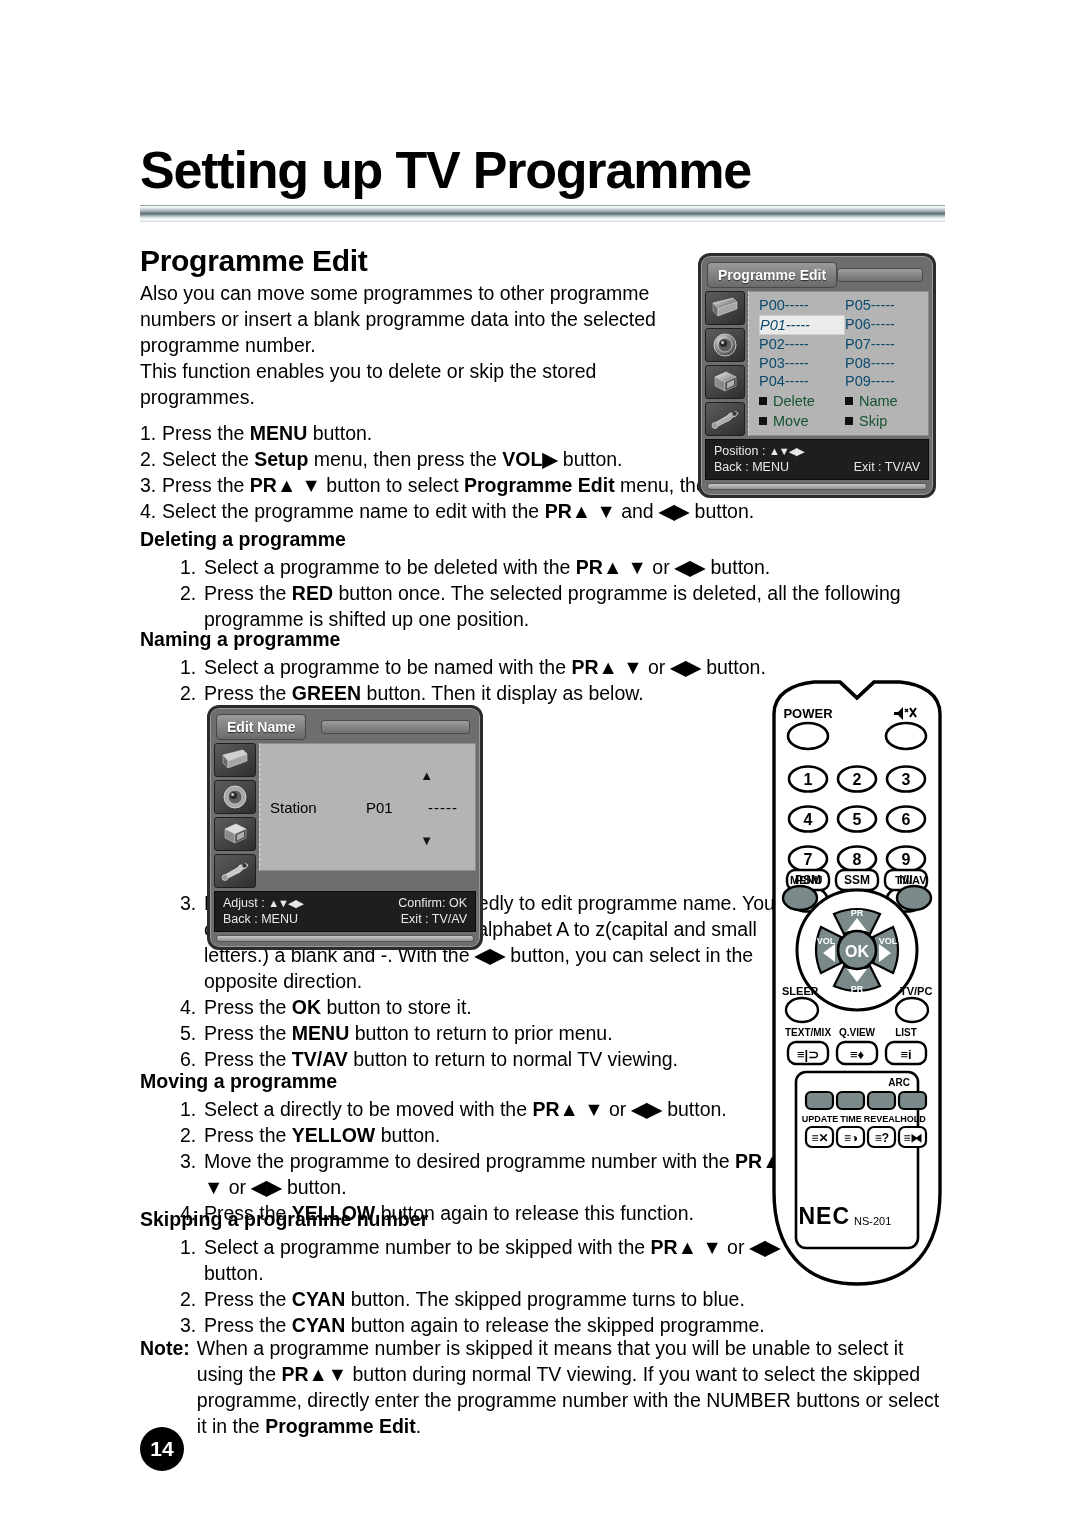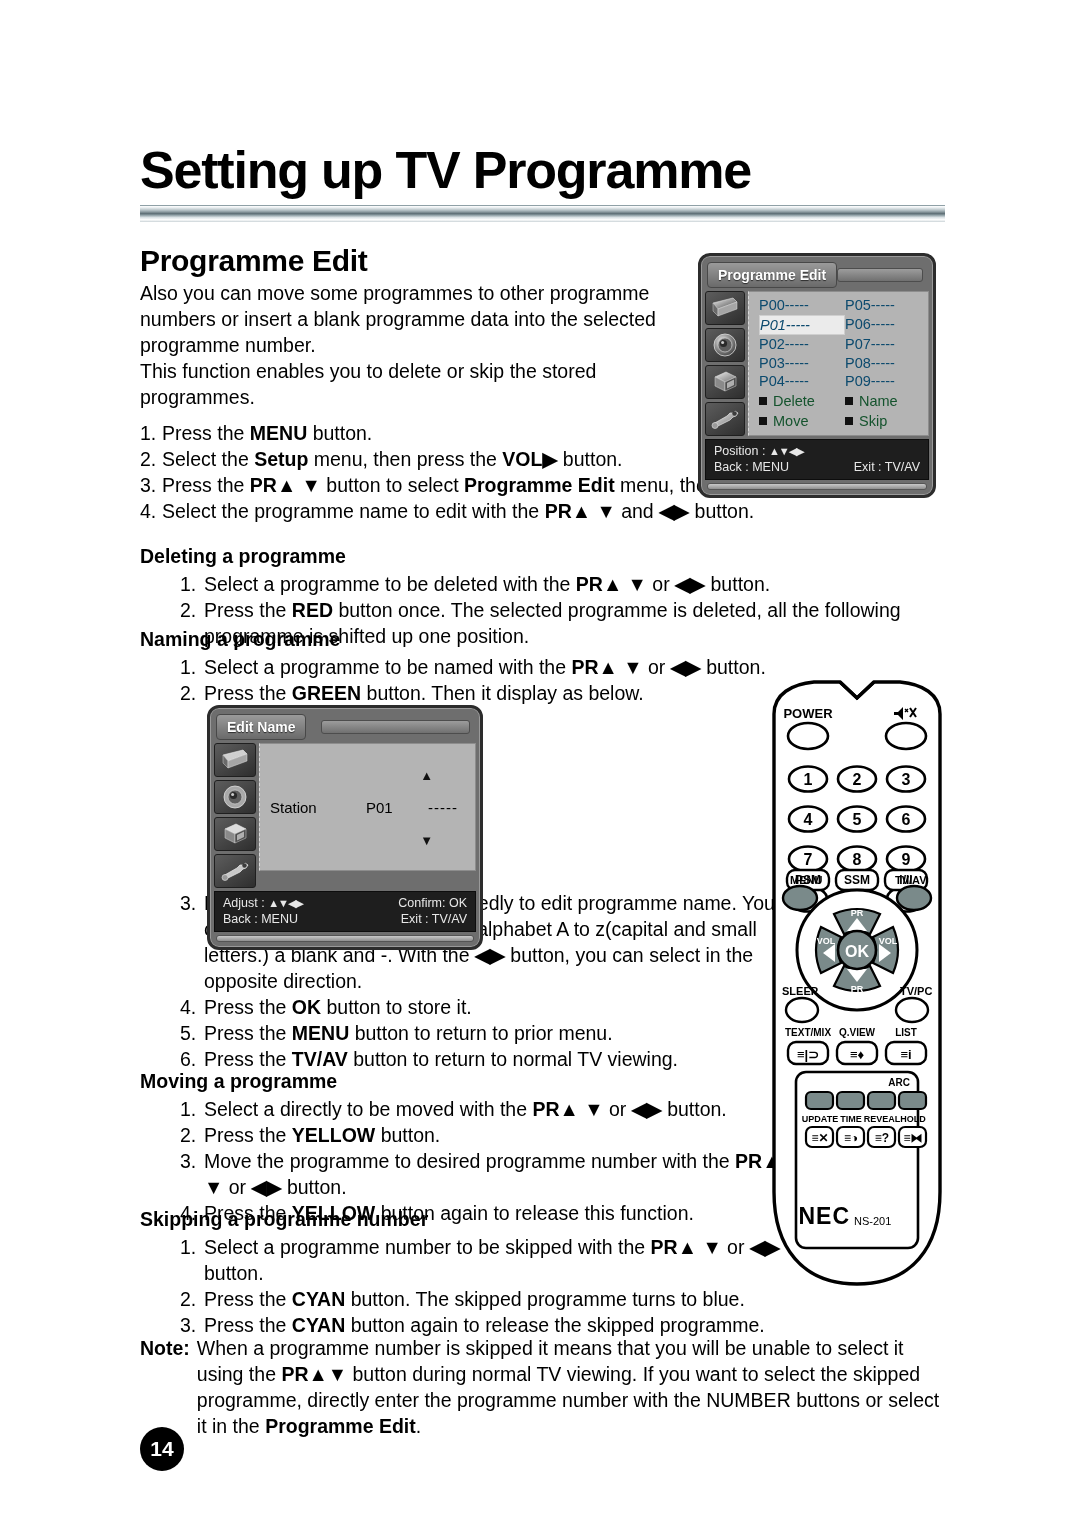--- a/index.html
+++ b/index.html
@@ -162,21 +162,21 @@
         <span class="num">3.</span>
         <span class="txt"><span>Press the </span><span class="b">PR</span><span class="b">▲ ▼</span><span> button to select </span><span class="b">Programme Edit</span><span> menu, then press the </span><span class="b">VOL</span><span class="b">▶</span><span> button.</span></span>
       </li>
       <li>
         <span class="num">4.</span>
         <span class="txt"><span>Select the programme name to edit with the </span><span class="b">PR</span><span class="b">▲ ▼</span><span> and </span><span class="b">◀▶</span><span> button.</span></span>
       </li>
     </ul>
 
   <div style="position:absolute;left:140px;top:528px;width:800px;">
-    <h3 class="h3" style="margin-top:17px">Deleting a programme</h3>
+    <h3 class="h3" style="margin-top:0">Deleting a programme</h3>
     <ul class="numlist sub" id="deleting-steps">
         <li>
           <span class="num">1.</span>
           <span class="txt"><span>Select a programme to be deleted with the </span><span class="b">PR</span><span class="b">▲ ▼</span><span> or </span><span class="b">◀▶</span><span> button.</span></span>
         </li>
         <li>
           <span class="num">2.</span>
           <span class="txt"><span>Press the </span><span class="b">RED</span><span> button once. The selected programme is deleted, all the following programme is shifted up one position.</span></span>
         </li>
       </ul>

